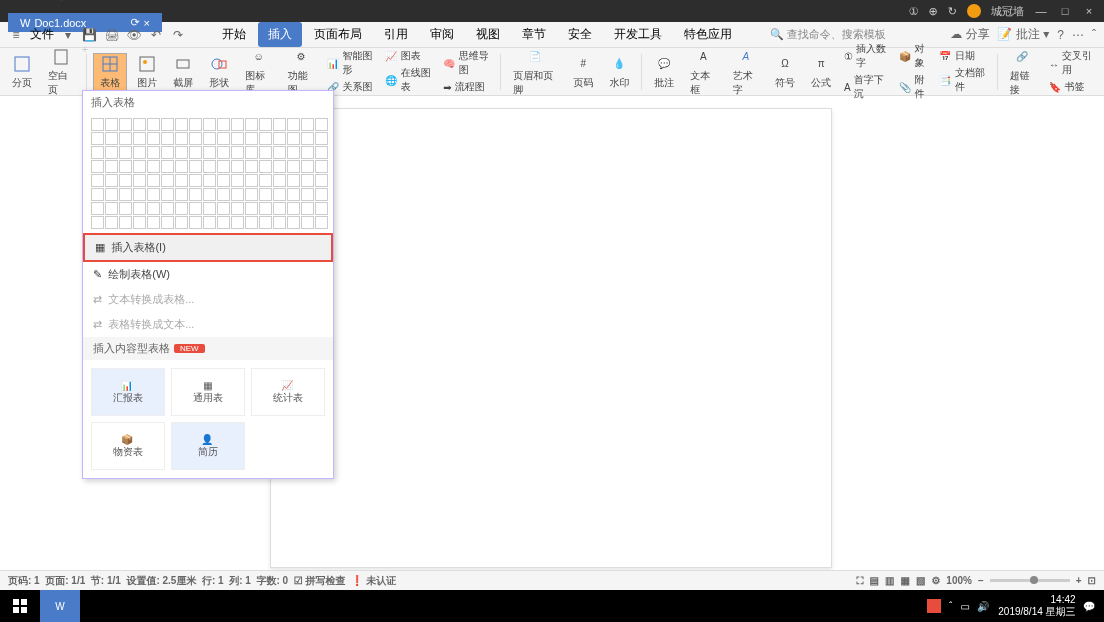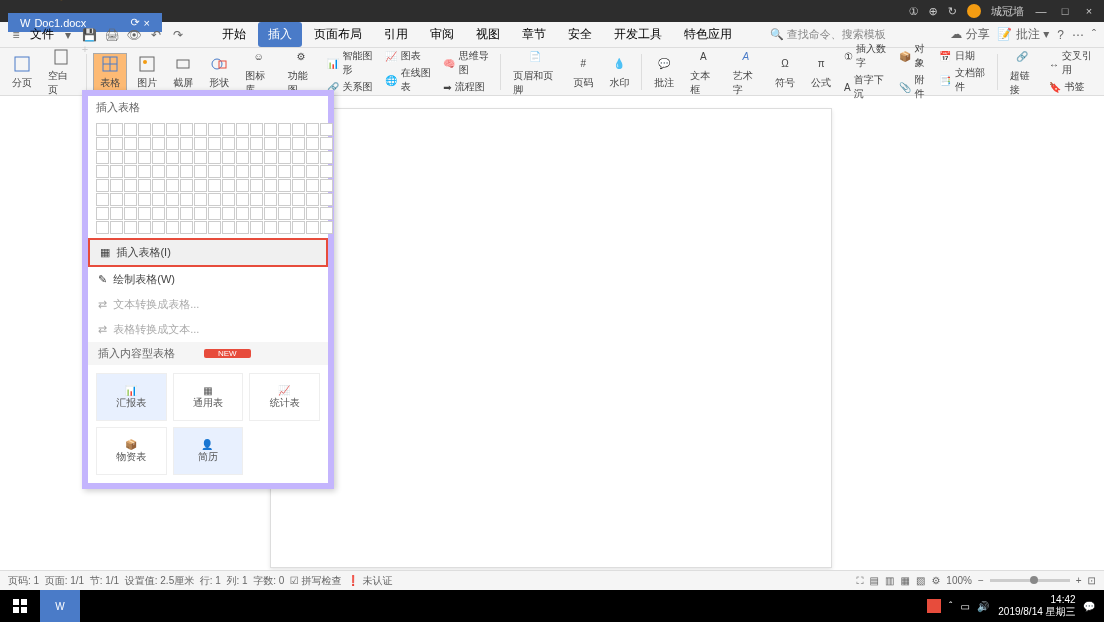--- a/index.html
+++ b/index.html
@@ -25,36 +25,36 @@
     .menubar-right { margin-left: auto; display: flex; align-items: center; gap: 8px; color: #666; }
     
     .ribbon { height: 48px; background: #f5f5f5; display: flex; align-items: center; padding: 0 6px; border-bottom: 1px solid #ddd; gap: 4px; }
     .ribbon-group { display: flex; flex-direction: column; align-items: center; padding: 0 6px; font-size: 10px; color: #444; }
     .ribbon-icon-large { width: 20px; height: 20px; margin-bottom: 2px; display: flex; align-items: center; justify-content: center; }
     .ribbon-sep { width: 1px; height: 36px; background: #ddd; margin: 0 2px; }
     .ribbon-item-small { display: flex; align-items: center; gap: 3px; font-size: 10px; color: #444; padding: 1px 3px; }
     .ribbon-col { display: flex; flex-direction: column; gap: 1px; }
     .ribbon-group.highlighted { background: #fdba74; border: 1px solid #aaa; }
     
-    .dropdown-panel { position: absolute; left: 82px; top: 90px; width: 252px; background: #fff; border: 6px solid #c4b5fd; box-shadow: 2px 2px 6px rgba(0,0,0,0.2); z-index: 100; }
+    .dropdown-panel { position: absolute; left: 82px; top: 90px; width: 252px; background: #fff; border: 1px solid #c4b5fd; box-shadow: 2px 2px 6px rgba(0,0,0,0.2); z-index: 100; }
     .dropdown-title { padding: 4px 8px; font-size: 11px; color: #666; }
     .table-grid { padding: 4px 8px; display: grid; grid-template-columns: repeat(17, 13px); grid-template-rows: repeat(8, 13px); gap: 1px; }
     .grid-cell { border: 1px solid #ccc; background: #fff; }
     .dropdown-item { padding: 5px 10px; font-size: 11px; color: #444; display: flex; align-items: center; gap: 6px; cursor: pointer; }
     .dropdown-item.highlighted { border: 2px solid #e74c3c; background: #f0f0f0; }
     .dropdown-item.disabled { color: #aaa; }
     .dropdown-section { padding: 4px 10px; font-size: 11px; background: #f5f5f5; color: #666; display: flex; align-items: center; gap: 4px; }
-    .new-badge { background: #e74c3c; color: #fff; font-size: 8px; padding: 0 14px; border-radius: 2px; margin-left: 25px; }
+    .new-badge { background: #e74c3c; color: #fff; font-size: 8px; padding: 0 6px; border-radius: 2px; }
     .template-grid { display: grid; grid-template-columns: repeat(3, 1fr); gap: 6px; padding: 8px; }
     .template-card { height: 48px; border: 1px solid #eee; display: flex; flex-direction: column; align-items: center; justify-content: center; font-size: 10px; color: #555; cursor: pointer; }
     .template-card.sel { background: #e8f0fe; }
     
     .document-area { position: absolute; left: 270px; top: 108px; width: 562px; height: 460px; background: #fff; border: 1px solid #ddd; box-shadow: 0 2px 4px rgba(0,0,0,0.1); }
     
-    .statusbar { position: absolute; bottom: 32px; left: 0; right: 0; height: 20px; background: #f5f5f5; border-top: 1px solid #ddd; display: flex; align-items: center; padding: 0 8px; font-size: 10px; color: #666; }
+    .statusbar { position: absolute; bottom: 32px; left: 0; right: 0; height: 20px; background: #f5f5f5; border-top: 1px solid #ddd; display: flex; align-items: center; padding: 0 8px; font-size: 10px; color: #666; font-weight: bold; }
     .statusbar-right { margin-left: auto; display: flex; align-items: center; gap: 6px; }
     .zoom-slider { width: 80px; height: 3px; background: #ccc; position: relative; }
     .zoom-thumb { position: absolute; left: 40px; top: -3px; width: 8px; height: 8px; background: #888; border-radius: 50%; }
     
     .taskbar { position: absolute; bottom: 0; left: 0; right: 0; height: 32px; background: #000; display: flex; align-items: center; color: #fff; font-size: 10px; }
     .taskbar-left { display: flex; align-items: center; }
     .start-btn { width: 40px; height: 32px; display: flex; align-items: center; justify-content: center; }
     .taskbar-app { width: 40px; height: 32px; background: #4a7bc8; display: flex; align-items: center; justify-content: center; }
     .taskbar-right { margin-left: auto; display: flex; align-items: center; gap: 8px; padding-right: 8px; }
     .tray-icon { width: 14px; height: 14px; }

